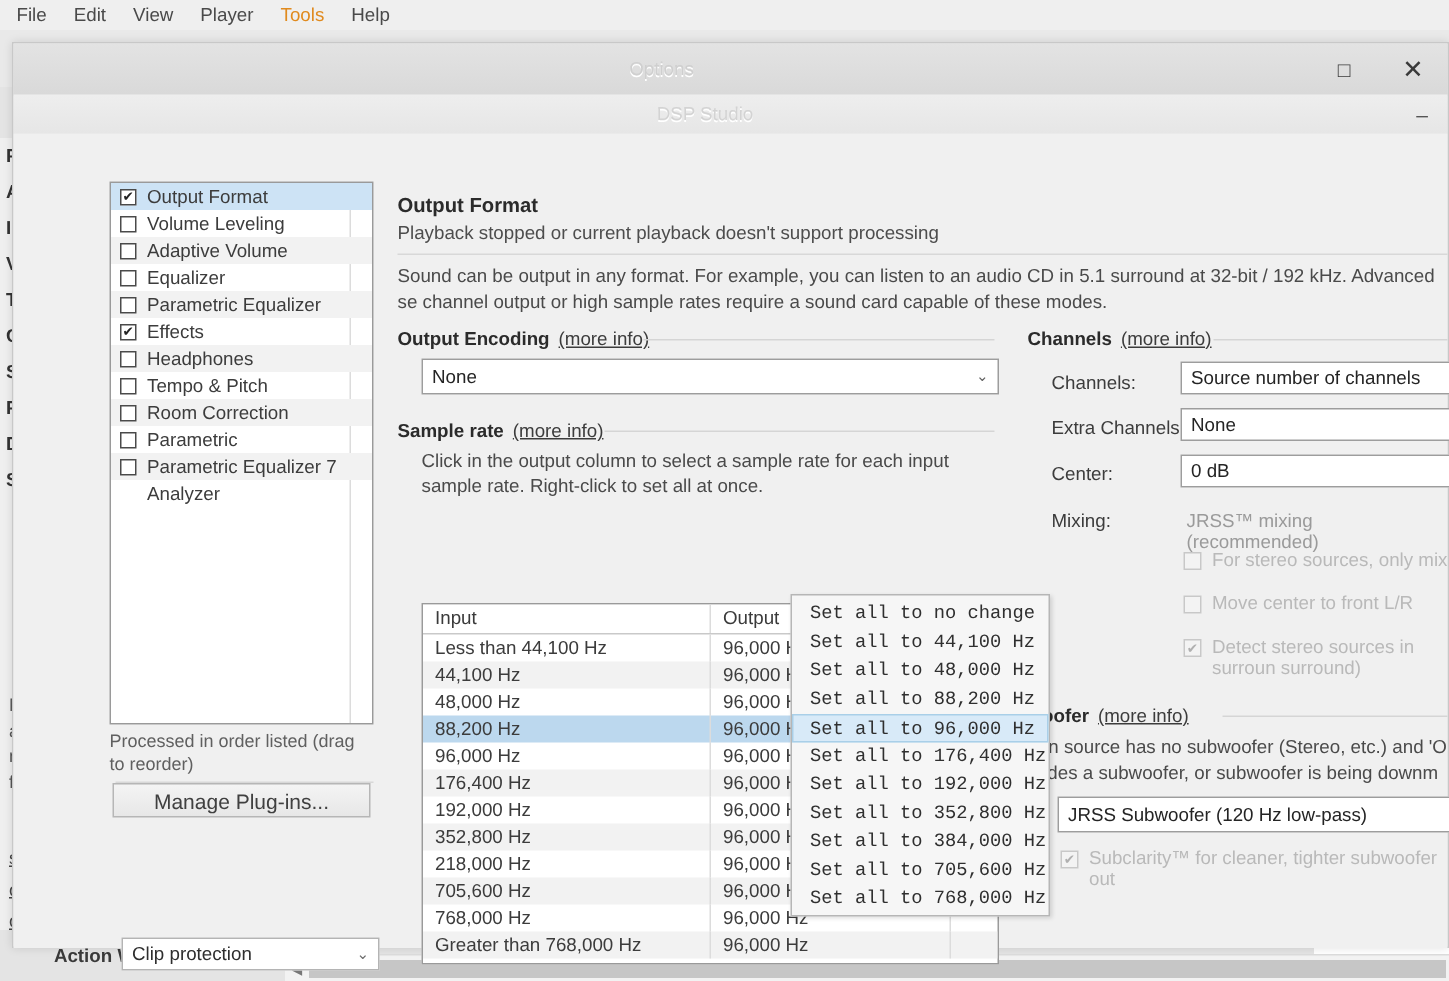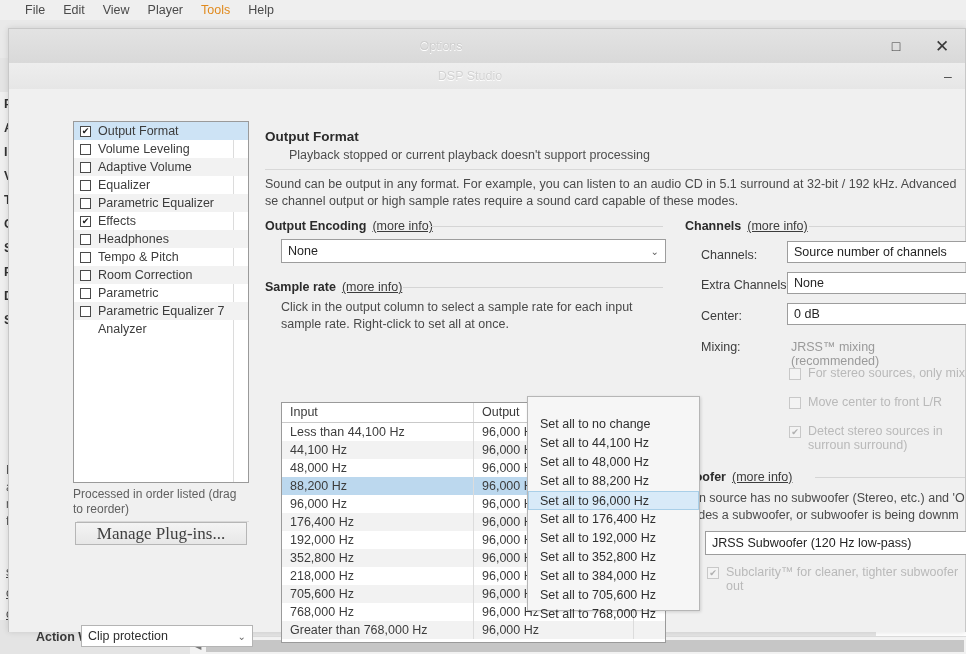--- a/index.html
+++ b/index.html
@@ -10,21 +10,21 @@
     font-family: "Liberation Sans", sans-serif;
     font-size: 12px;
     color: #3a3a3a;
   }
   #root { position: relative; width: 966px; height: 654px; }
 
   
   .app-bg { position:absolute; left:0; top:0; width:966px; height:654px; background:#efefef; }
 
   .menubar { position:absolute; left:0; top:0; width:966px; height:20px; background:#efefef;
-             display:flex; align-items:center; padding-left:16px; box-sizing:border-box; }
+             display:flex; align-items:center; padding-left:2px; box-sizing:border-box; }
   .menubar .mi { padding:0 9px; font-size:12.5px; color:#4a4a4a; line-height:20px; }
   .menubar .mi.accent { color:#e08a1e; }
 
   .transport { position:absolute; left:0; top:20px; width:966px; height:38px; background:#e9e9e9; }
   .tbtn { position:absolute; top:7px; width:34px; height:24px; color:#777; font-size:17px;
           display:flex; align-items:center; justify-content:center; }
 
   .volbar { position:absolute; left:0; top:58px; width:966px; height:34px; background:#e4e4e4; }
   .spk { position:absolute; left:8px; top:66px; width:18px; height:18px; color:#555; font-size:14px;
          display:flex; align-items:center; justify-content:center; }
@@ -99,32 +99,32 @@
   .plug-row.sel { background:#cde3f5; }
   .plug-row .cb { width:11px; height:11px; border:1px solid #4a4a4a; background:#fff;
                   margin-right:7px; box-sizing:border-box; display:flex; align-items:center;
                   justify-content:center; font-size:9px; color:#222; line-height:1; flex:none; }
   .plug-row .nolabel { width:18px; flex:none; }
   .plug-divider { position:absolute; right:14px; top:0; bottom:0; width:1px; background:#dcdcdc; }
 
   .plug-note { position:absolute; left:0; top:366px; width:176px; text-align:left;
                font-size:12px; color:#606060; line-height:15px; }
   .btn { background:linear-gradient(#f4f4f4,#e7e7e7); border:1px solid #b6b6b6;
-         font-size:17px; color:#404040; display:flex; align-items:center; justify-content:center;
-         box-sizing:border-box;font-family:Liberation Serif, serif; }
+         font-size:14px; color:#404040; display:flex; align-items:center; justify-content:center;
+         box-sizing:border-box; }
   .manage-btn { position:absolute; left:2px; top:401px; width:172px; height:23px; }
 
   .clip-select { position:absolute; left:72px; top:536px; width:172px; height:22px; background:#fff;
                  border:1px solid #b4b4b4; box-sizing:border-box; display:flex; align-items:center;
                  padding:0 6px; font-size:12.5px; color:#2e2e2e; }
   .clip-select .chev { margin-left:auto; color:#6a6a6a; font-size:10px; }
 
   
   .pane-title { position:absolute; font-weight:bold; font-size:13.5px; color:#2b2b2b; }
-  .pane-sub   { position:absolute; font-size:12.5px; color:#4d4d4d;margin-left:24px; }
+  .pane-sub   { position:absolute; font-size:12.5px; color:#4d4d4d; }
   .hr { position:absolute; height:1px; background:#d8d8d8; }
 
   .desc { position:absolute; font-size:12.5px; color:#4a4a4a; line-height:17px; }
 
   .group-label { position:absolute; font-weight:bold; font-size:12.5px; color:#2b2b2b; }
   .more-info { text-decoration:underline; font-weight:normal; color:#3c3c3c; margin-left:6px; }
   .group-rule { position:absolute; height:1px; background:#d5d5d5; }
 
   .dd { position:absolute; background:#fff; border:1px solid #9d9d9d; box-sizing:border-box;
         display:flex; align-items:center; padding:0 6px; font-size:12.5px; color:#242424; }
@@ -151,21 +151,21 @@
   .sr-c3 { flex:1; }
   .sr-row { display:flex; height:18px; }
   .sr-row.alt { background:#f2f2f2; }
   .sr-row.sel { background:#bcd8ee; }
   .sr-row div { font-size:12.5px; color:#3c3c3c; padding-left:8px; line-height:18px;
                 box-sizing:border-box; }
 
   
   .ctx { position:absolute; left:527px; top:396px; width:173px; height:215px;
          background:#f6f6f6; border:1px solid #b6b6b6; box-sizing:border-box; z-index:40;
-         box-shadow:1px 1px 3px rgba(0,0,0,.14); padding-top:18px; }
+         box-shadow:1px 1px 3px rgba(0,0,0,.14); padding-top:3px;font-family:Liberation Mono, monospace; }
   .ctx-item { height:19px; line-height:19px; padding-left:12px; font-size:12.5px; color:#2f2f2f;
               box-sizing:border-box; }
   .ctx-item.hl { background:#d8eaf8; border:1px solid #a9cfe8; padding-left:11px; }
 </style>
 </head>
 <body>
 
 <div id="root">
 
   <div class="app-bg"></div>

